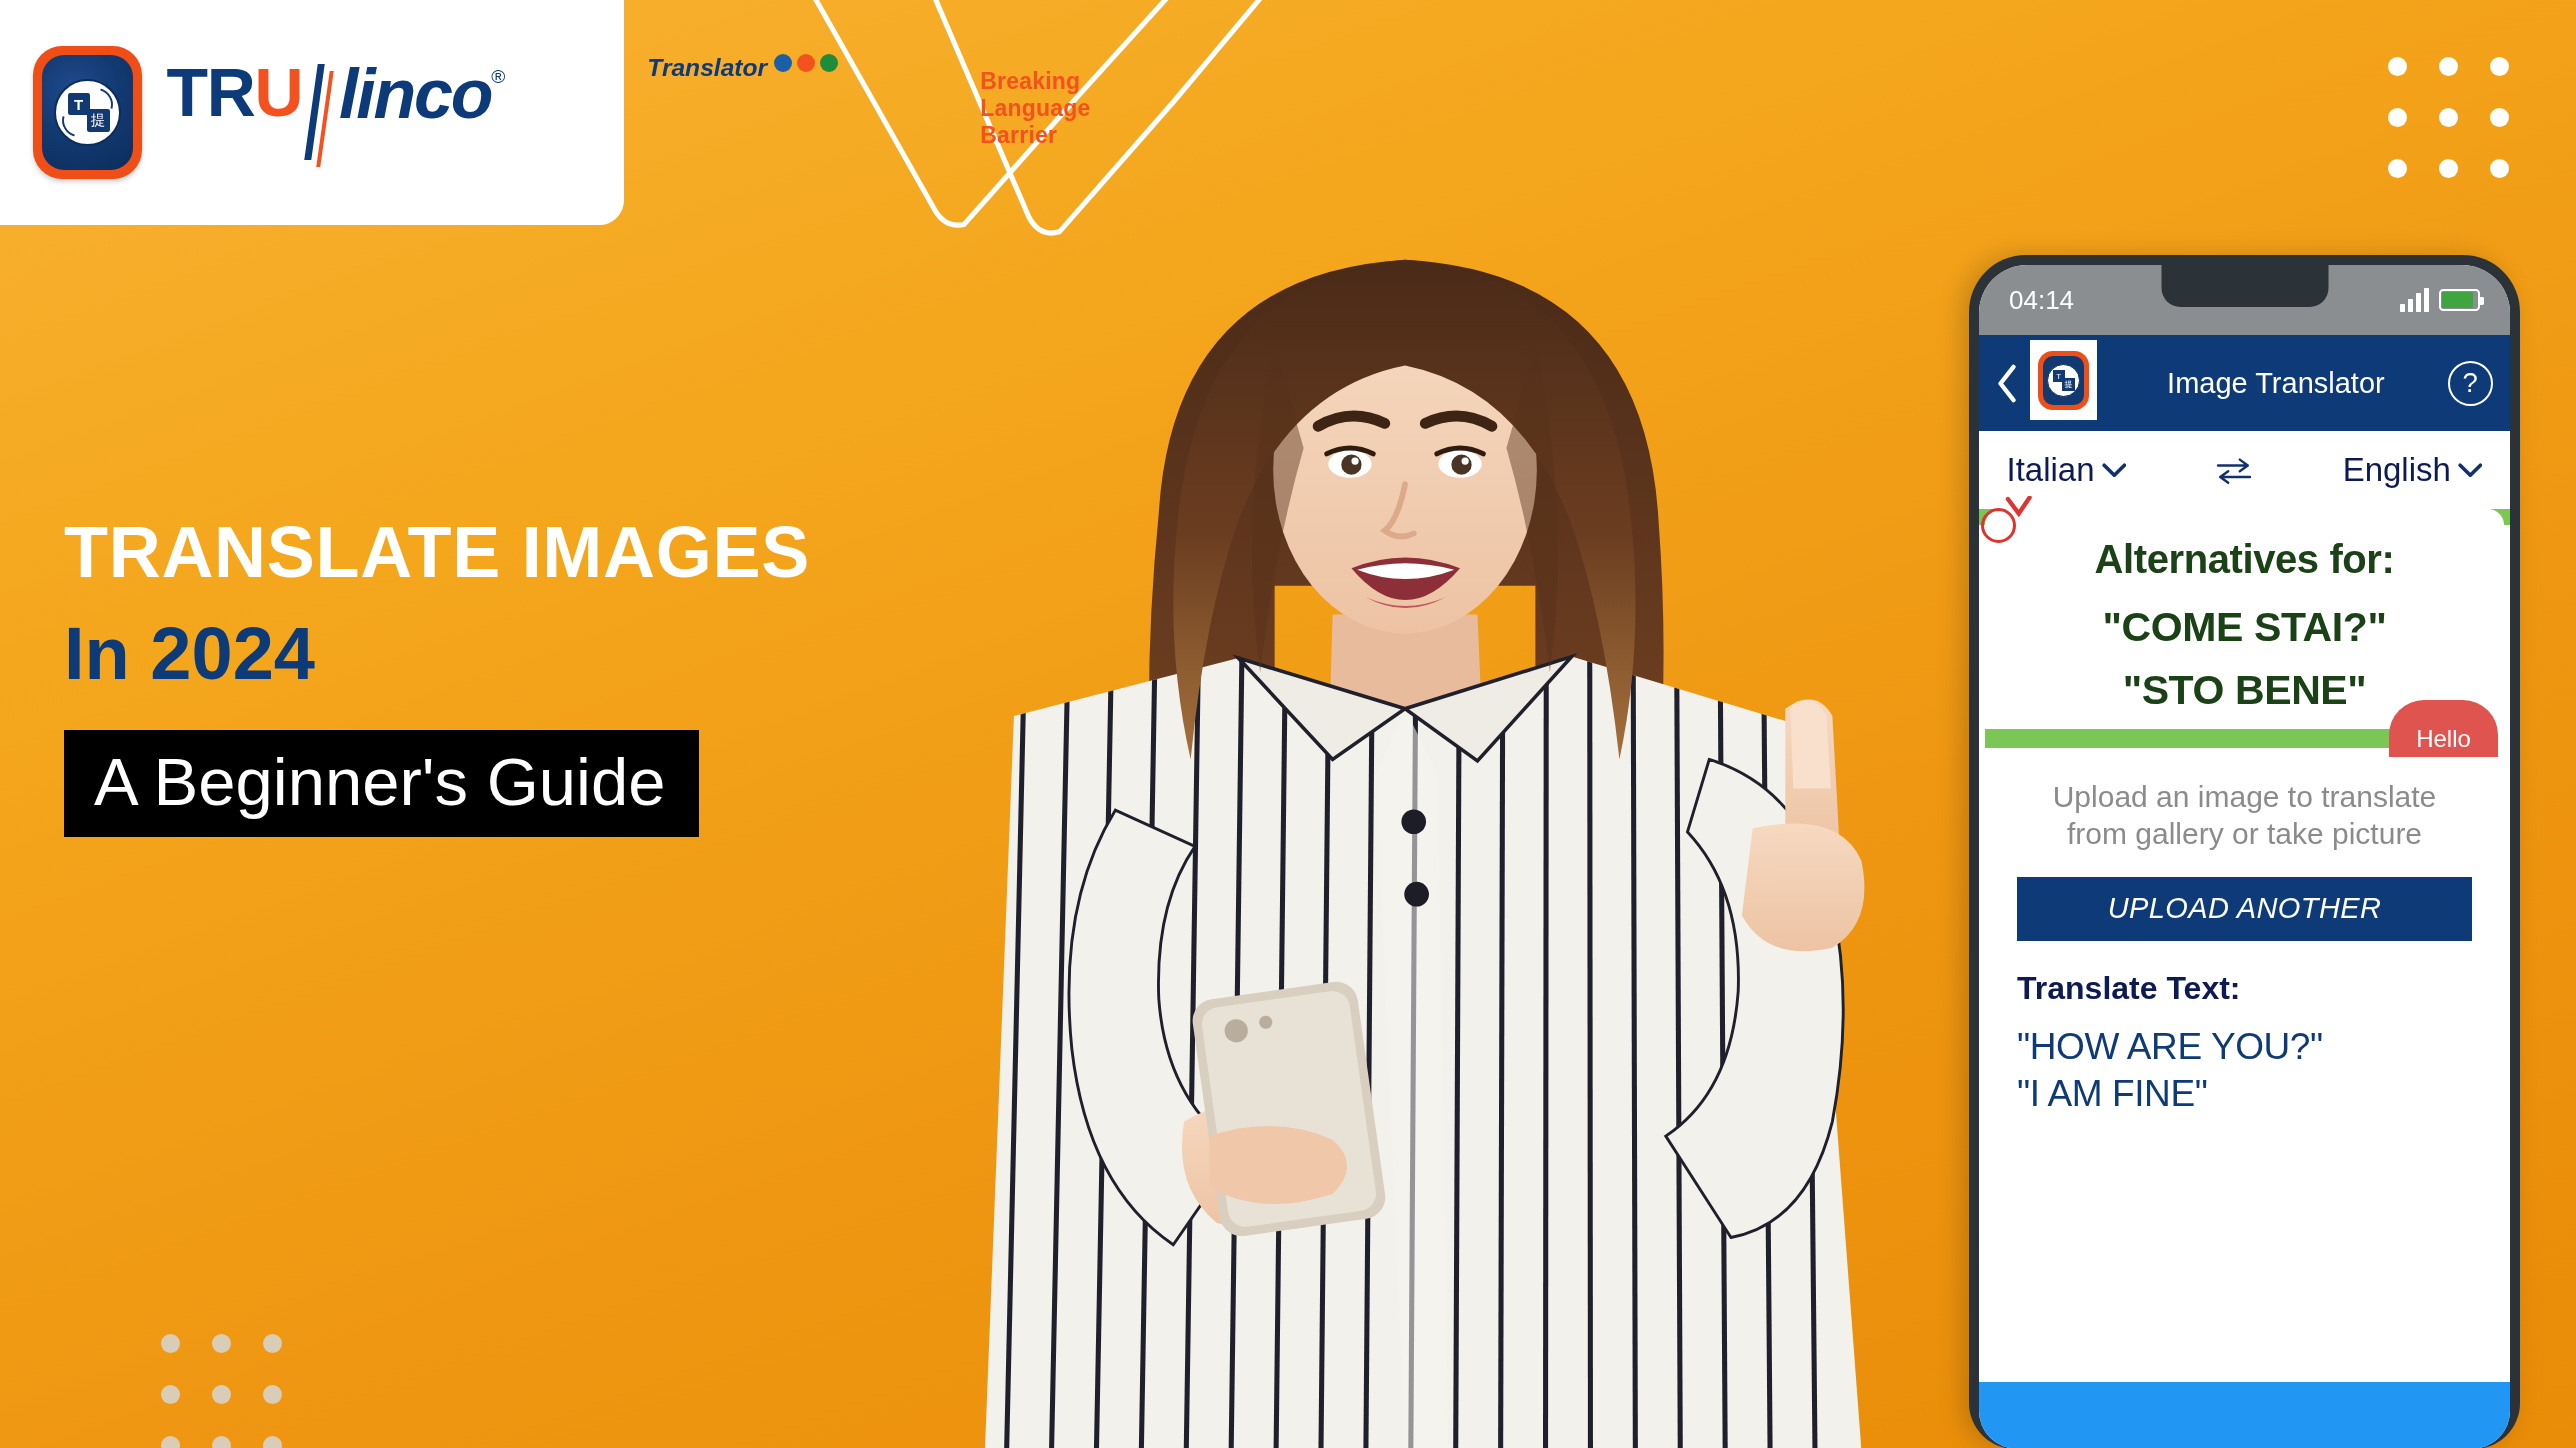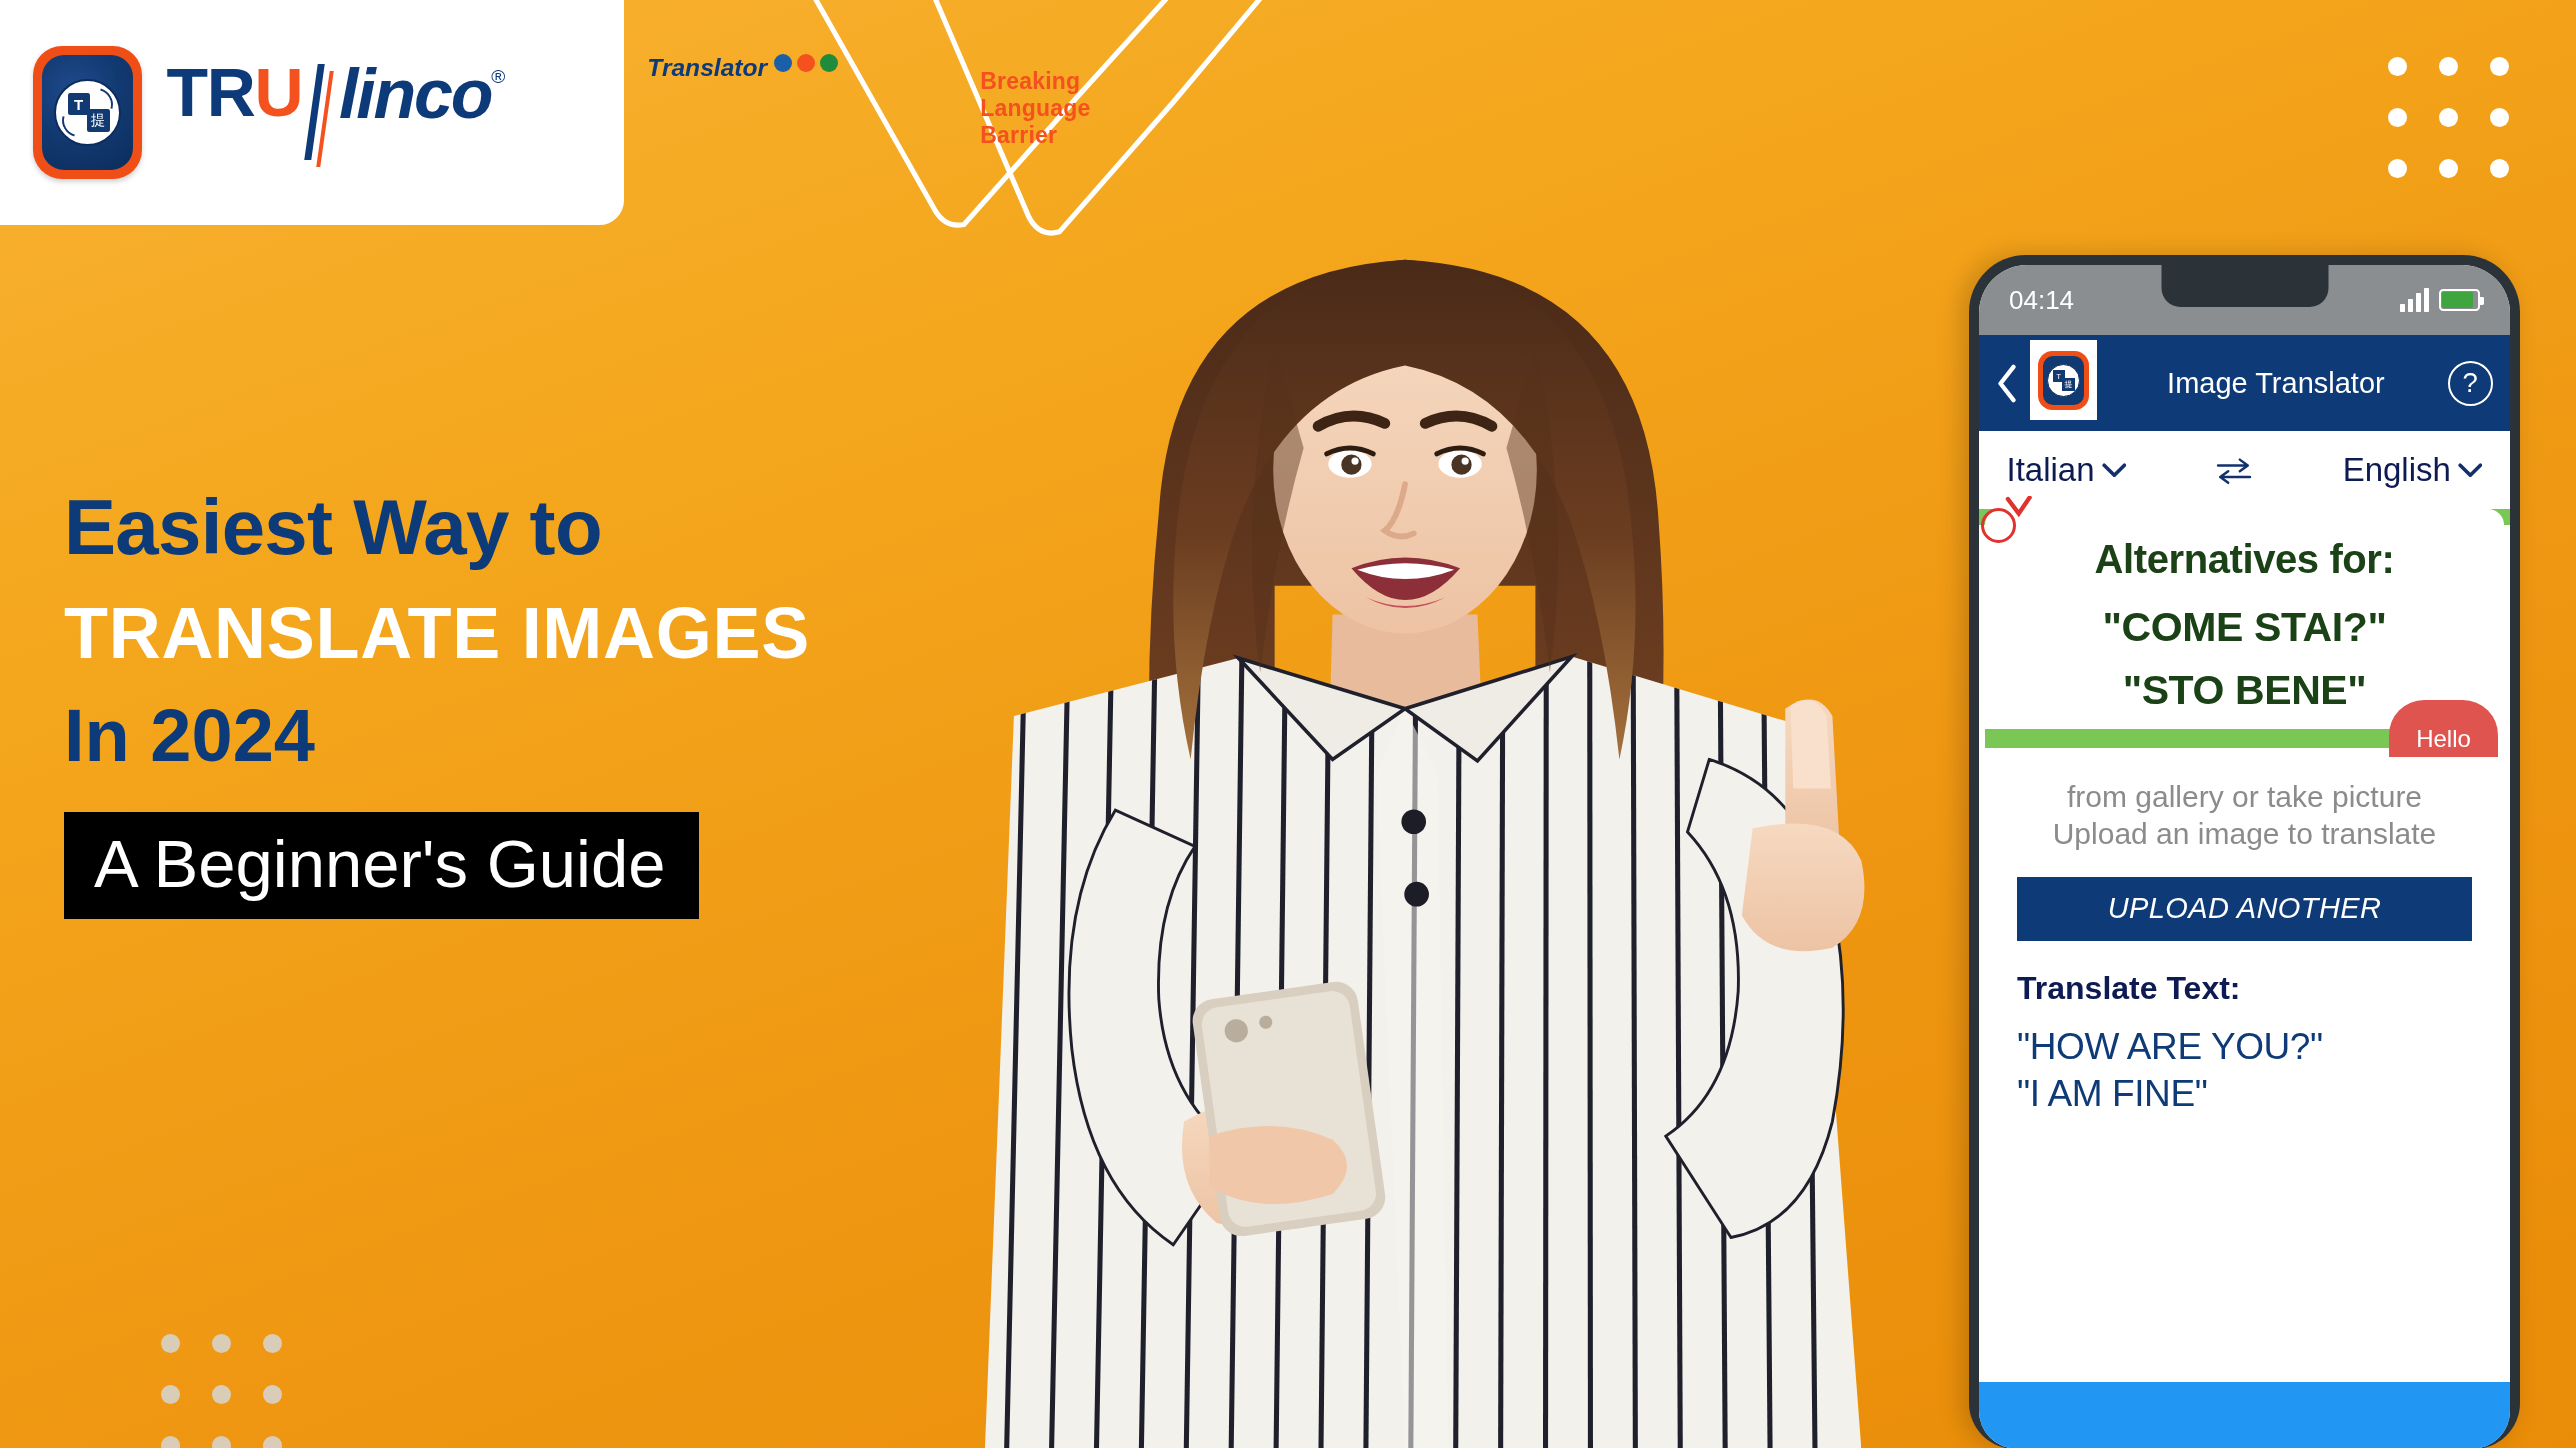--- a/index.html
+++ b/index.html
@@ -257,21 +257,20 @@
         <i class="mi-blue"></i>
         <i class="mi-orange"></i>
         <i class="mi-green"></i>
       </span>
     </div>
     <div class="tagline">Breaking Language Barrier</div>
   </div>
 </div>
 
 <div class="headline">
-  <div class="h-line1">Easiest Way to</div>
   <div class="h-line2">TRANSLATE IMAGES</div>
   <div class="h-line3">In 2024</div>
   <div class="h-box">A Beginner's Guide</div>
 </div>
 
 <div class="hero">
 <svg width="1072" height="1240" viewBox="0 0 1480 1712">
   <defs>
     <linearGradient id="hairG" x1="0" y1="0" x2="0" y2="1">
       <stop offset="0%" stop-color="#4a2a18"></stop>
@@ -431,22 +430,22 @@
       <div class="alt-q" style="margin-top:16px">"COME STAI?"</div>
       <div class="alt-q" style="margin-top:10px">"STO BENE"</div>
     </div>
 
     <div class="green-bar-row">
       <span class="green-bar"></span>
       <span class="hello-cloud">Hello</span>
     </div>
 
     <div class="upload-note">
+      <div>Upload an image to translate</div>
       <div>from gallery or take picture</div>
-      <div>Upload an image to translate</div>
     </div>
 
     <div class="upload-btn">UPLOAD ANOTHER</div>
 
     <div class="translate-label">Translate Text:</div>
     <div class="translate-lines">
       <div>"HOW ARE YOU?"</div>
       <div>"I AM FINE"</div>
     </div>
 

